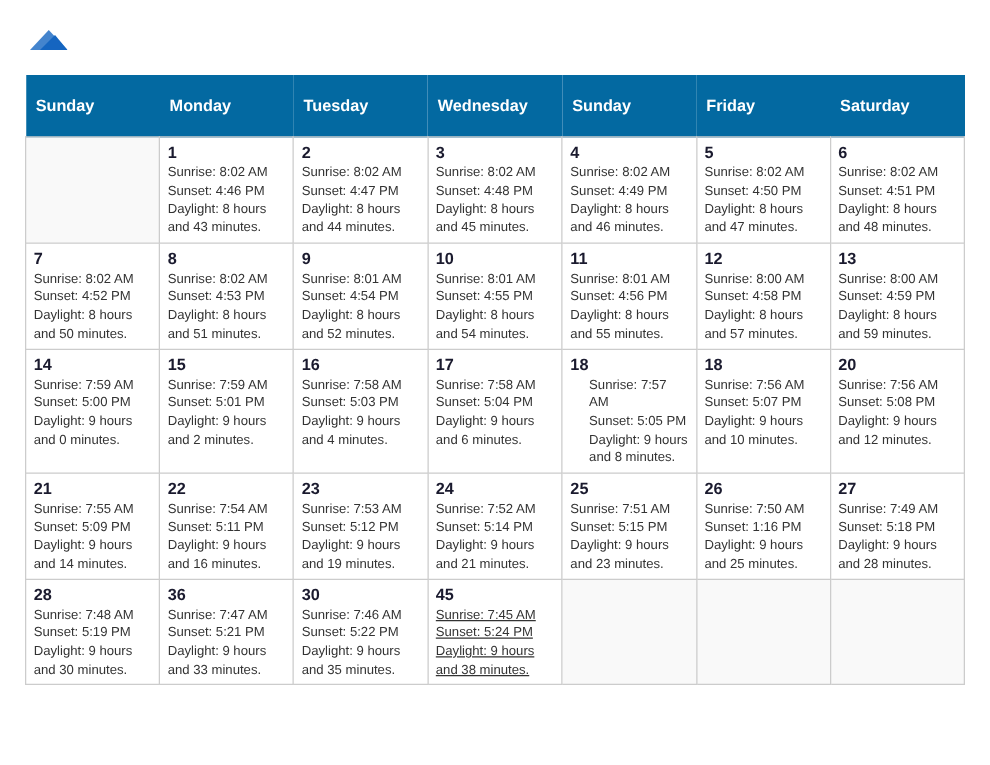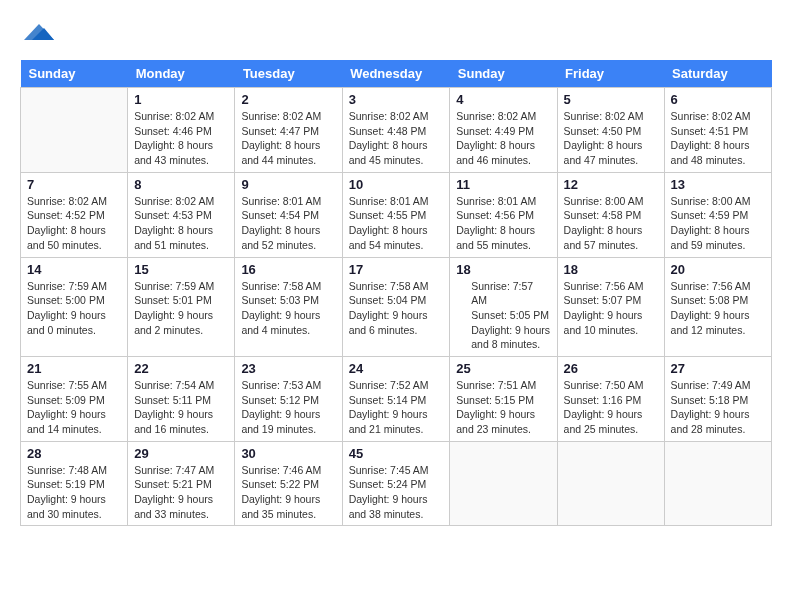--- a/index.html
+++ b/index.html
@@ -33,24 +33,24 @@
     .location {
       font-size: 16px;
       color: #555;
     }
     .calendar {
       width: 100%;
       border-collapse: collapse;
       font-size: 11px;
     }
     .calendar thead th {
-      background: #3b82f6;
+      background: #0369a1;
       color: #fff;
       text-align: left;
-      padding: 6px 8px;
+      padding: 17px 8px;
       font-size: 13px;
       font-weight: bold;
     }
     .calendar tbody td {
       border: 1px solid #ccc;
       vertical-align: top;
       padding: 4px 6px;
       width: 108px;
       height: 80px;
     }
@@ -304,36 +304,36 @@
       </tr>
       <tr>
         <td>
           <span class="day-num">28</span>
           <div class="day-info" style="white-space: pre-line;">Sunrise: 7:48 AM
 Sunset: 5:19 PM
 Daylight: 9 hours
 and 30 minutes.</div>
         </td>
         <td>
-          <span class="day-num">29</span>
+          <span class="day-num">36</span>
           <div class="day-info" style="white-space: pre-line;">Sunrise: 7:47 AM
 Sunset: 5:21 PM
 Daylight: 9 hours
 and 33 minutes.</div>
         </td>
         <td>
           <span class="day-num">30</span>
           <div class="day-info" style="white-space: pre-line;">Sunrise: 7:46 AM
 Sunset: 5:22 PM
 Daylight: 9 hours
 and 35 minutes.</div>
         </td>
         <td>
           <span class="day-num">45</span>
-          <div class="day-info" style="white-space: pre-line;">Sunrise: 7:45 AM
+          <div class="day-info" style="white-space: pre-line; text-decoration: underline;">Sunrise: 7:45 AM
 Sunset: 5:24 PM
 Daylight: 9 hours
 and 38 minutes.</div>
         </td>
         <td class="empty-cell"></td>
         <td class="empty-cell"></td>
         <td class="empty-cell"></td>
       </tr>
     </tbody>
 </table>

